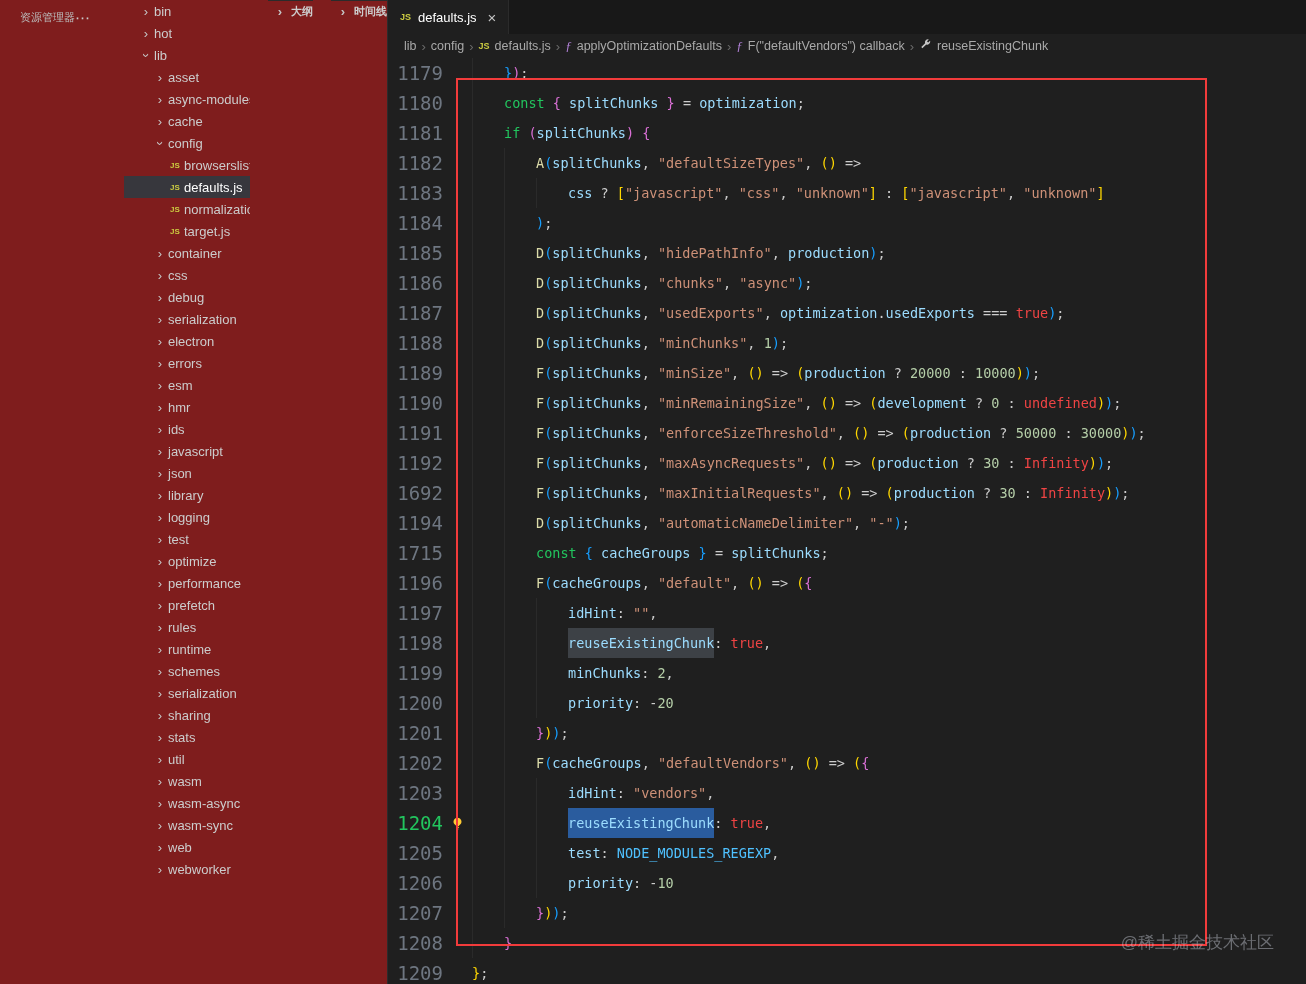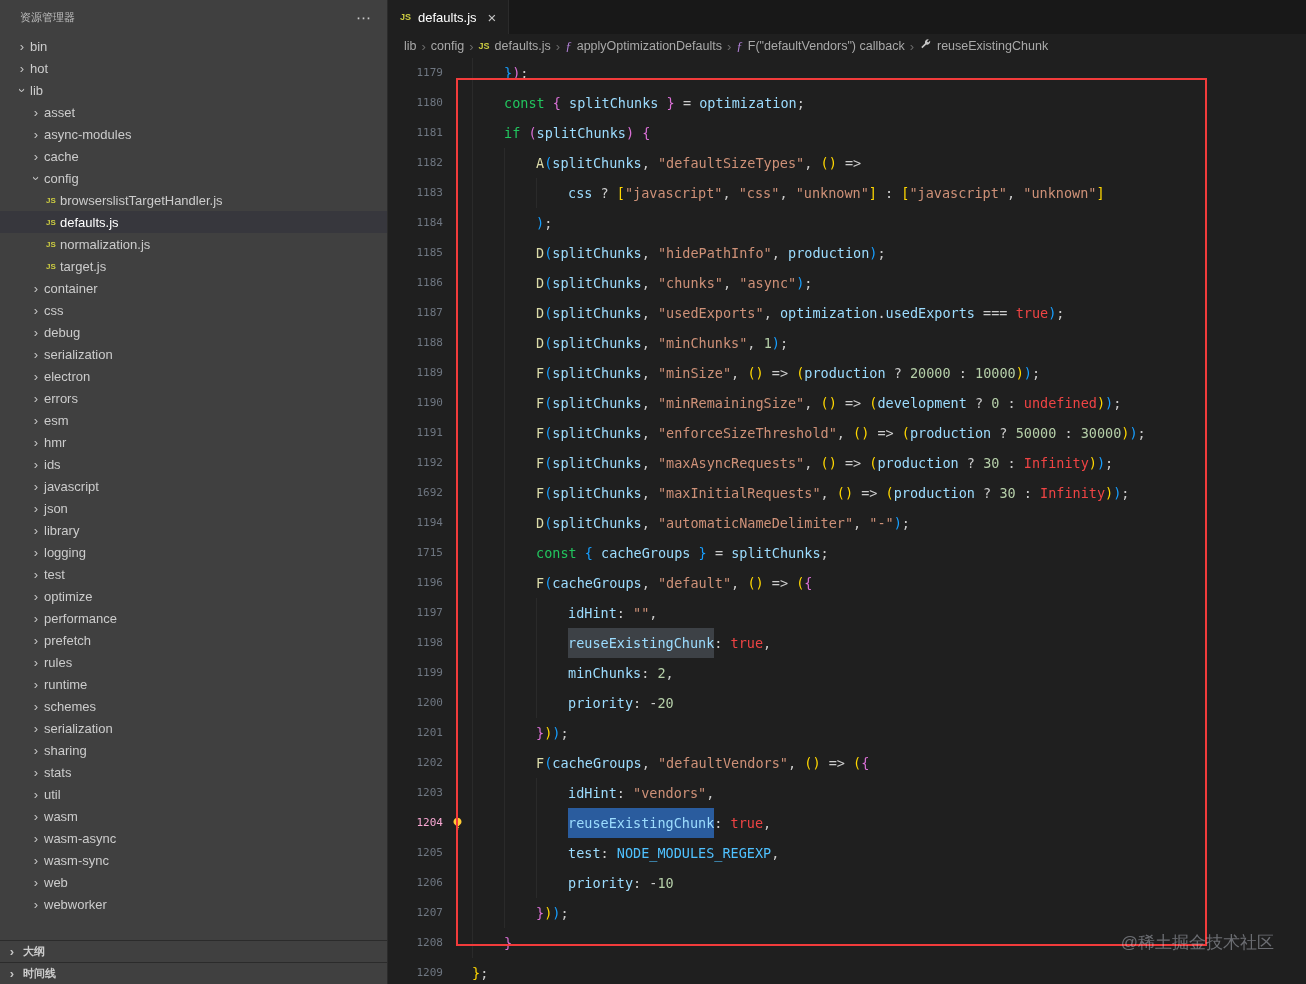--- a/index.html
+++ b/index.html
@@ -1,22 +1,22 @@
 <!DOCTYPE html>
 <html><head>
 <meta charset="utf-8">
 <style>
   * { box-sizing: border-box; margin: 0; padding: 0; }
   html, body { width: 1306px; height: 984px; overflow: hidden; background: #1F1F1F; }
   body { font-family: "Liberation Sans", sans-serif; }
   .app { display: flex; width: 100%; height: 100%; position: relative; }
 
   
-  .sidebar { width: 388px; min-width: 388px; background: #404040; border-right: 1px solid #2B2B2B;
-             display: flex; flex-direction: column; color: #CCCCCC; overflow: hidden; }
+  .sidebar { width: 388px; min-width: 388px; background: #7f1d1d; border-right: 1px solid #2B2B2B;
+             display: flex; flex-direction: row; color: #CCCCCC; overflow: hidden; gap: 18px; }
   .sb-title { height: 35px; min-height: 35px; display: flex; align-items: center; justify-content: space-between;
               padding: 0 16px 0 20px; font-size: 11px; color: #BBBBBB; }
   .sb-actions { font-size: 15px; color: #CCCCCC; cursor: pointer; }
   .sb-section { height: 22px; min-height: 22px; display: flex; align-items: center; gap: 3px;
                 font-size: 11px; font-weight: 700; letter-spacing: .4px; padding-left: 4px; color: #CCCCCC; }
   .chev { display: inline-block; width: 16px; min-width: 16px; text-align: center;
           font-size: 13px; color: #C5C5C5; transition: none; }
   .chev.open { transform: rotate(90deg); }
   .tree { flex: 1; overflow: hidden; }
   .tree-row { height: 22px; display: flex; align-items: center; font-size: 13px; color: #CCCCCC;
@@ -37,23 +37,23 @@
 
   .crumbs { height: 24px; min-height: 24px; display: flex; align-items: center; padding-left: 16px;
             font-size: 12.5px; color: #A9A9A9; gap: 2px; white-space: nowrap; overflow: hidden; }
   .crumb { display: flex; align-items: center; gap: 5px; cursor: pointer; }
   .crumb-sep { color: #6A6A6A; font-size: 13px; padding: 0 3px; }
   .sym-method { color: #B180D7; font-style: italic; font-size: 13px; font-family: "Liberation Serif", serif; }
 
   .code-wrap { flex: 1; position: relative; font-family: "DejaVu Sans Mono", "Liberation Mono", monospace;
                font-size: 13.5px; overflow: hidden; }
   .cl { display: flex; height: 30px; line-height: 30px; }
-  .num { width: 55px; min-width: 55px; text-align: right; color: #6E7681; font-size: 11px;
+  .num { width: 55px; min-width: 55px; text-align: right; color: #6E7681; font-size: 19px;
          font-family: "DejaVu Sans Mono", monospace; }
-  .cl.active .num { color: #f9a8d4; }
+  .cl.active .num { color: #22c55e; }
   .bulbz { width: 29px; min-width: 29px; display: flex; align-items: center; justify-content: center; }
   .lbody { display: flex; white-space: pre; }
   .ind { display: inline-block; width: 32px; min-width: 32px; height: 100%;
          box-shadow: inset 1px 0 0 #2A2A2A; }
 
   
   .red-rect { position: absolute; left: 456px; top: 78px; width: 751px; height: 868px;
               border: 2px solid #F23B3B; z-index: 20; pointer-events: none; }
   .watermark { position: absolute; right: 32px; bottom: 30px; font-size: 17px;
                color: rgba(200, 205, 215, 0.45); z-index: 21; pointer-events: none; }

